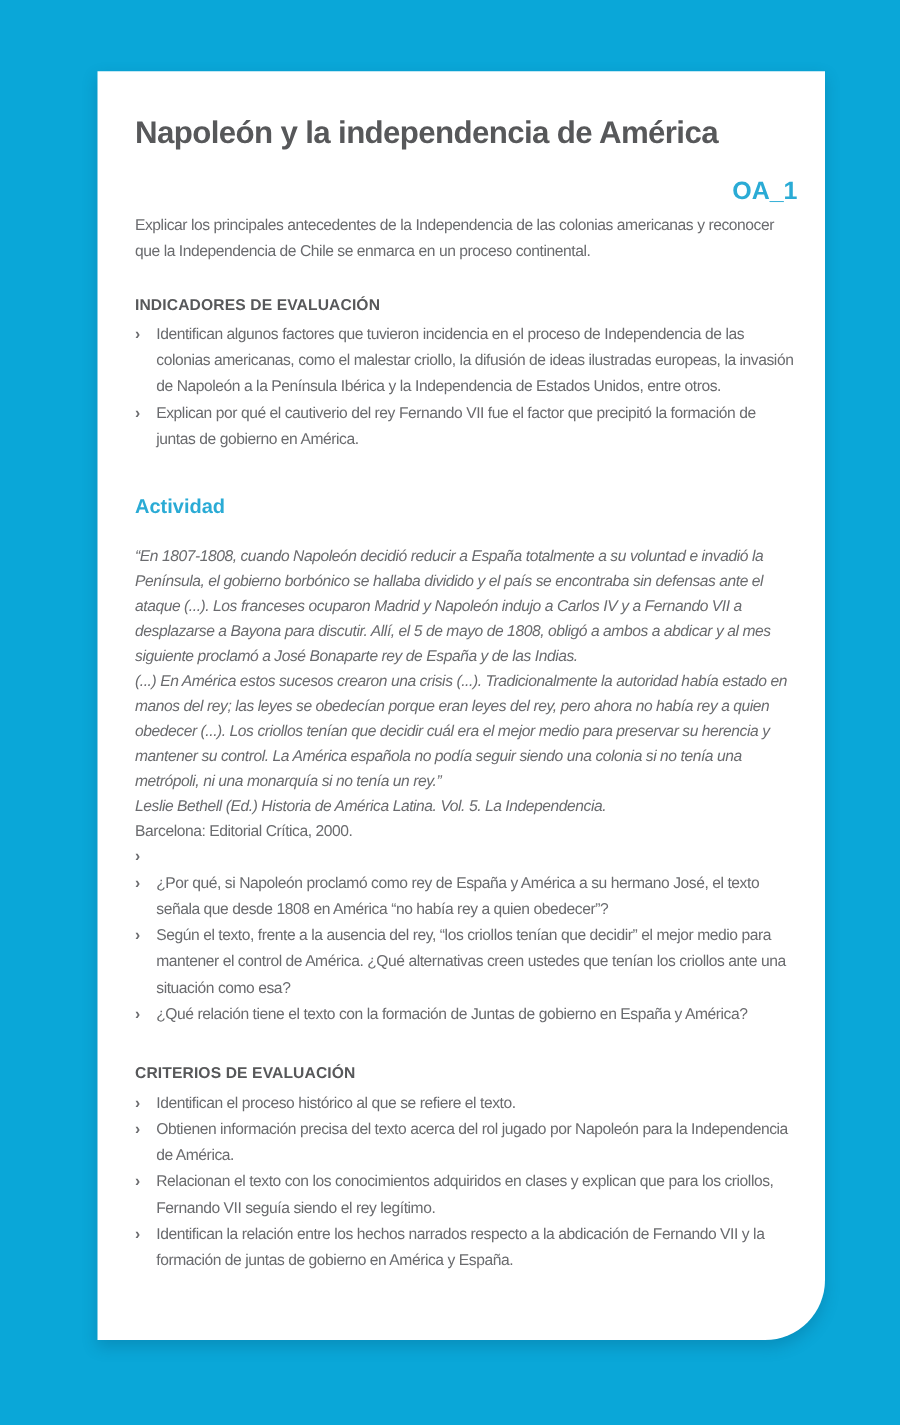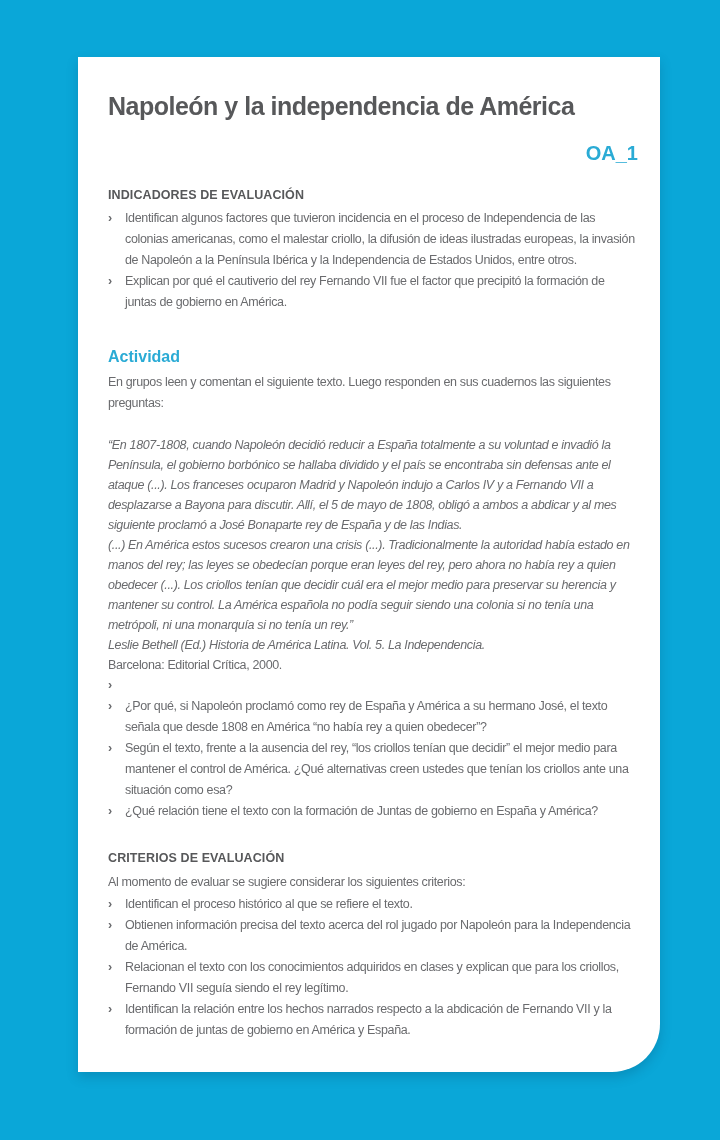--- a/index.html
+++ b/index.html
@@ -106,35 +106,35 @@
 </style>
 </head>
 <body>
 
 <div class="page">
   <div class="card">
 
     <h1 class="doc-title">Napoleón y la independencia de América</h1>
 
     <h2 class="oa-heading">OA_1</h2>
+    <p class="body-text">Explicar los principales antecedentes de la Independencia de las colonias americanas y reconocer que la Independencia de Chile se enmarca en un proceso continental.</p>
 
     <h3 class="section-heading">INDICADORES DE EVALUACIÓN</h3>
     <ul class="bullet-list">
       <li>
         <span class="bullet">›</span>
         <span>Identifican algunos factores que tuvieron incidencia en el proceso de Independencia de las colonias americanas, como el malestar criollo, la difusión de ideas ilustradas europeas, la invasión de Napoleón a la Península Ibérica y la Independencia de Estados Unidos, entre otros.</span>
       </li>
       <li>
         <span class="bullet">›</span>
         <span>Explican por qué el cautiverio del rey Fernando VII fue el factor que precipitó la formación de juntas de gobierno en América.</span>
       </li>
     </ul>
 
     <h2 class="activity-heading">Actividad</h2>
-    <p class="body-text">En grupos leen y comentan el siguiente texto. Luego responden en sus cuadernos las siguientes preguntas:</p>
 
     <blockquote class="quote-block">
       <p>“En 1807-1808, cuando Napoleón decidió reducir a España totalmente a su voluntad e invadió la Península, el gobierno borbónico se hallaba dividido y el país se encontraba sin defensas ante el ataque (...). Los franceses ocuparon Madrid y Napoleón indujo a Carlos IV y a Fernando VII a desplazarse a Bayona para discutir. Allí, el 5 de mayo de 1808, obligó a ambos a abdicar y al mes siguiente proclamó a José Bonaparte rey de España y de las Indias.</p>
       <p>(...) En América estos sucesos crearon una crisis (...). Tradicionalmente la autoridad había estado en manos del rey; las leyes se obedecían porque eran leyes del rey, pero ahora no había rey a quien obedecer (...). Los criollos tenían que decidir cuál era el mejor medio para preservar su herencia y mantener su control. La América española no podía seguir siendo una colonia si no tenía una metrópoli, ni una monarquía si no tenía un rey.”</p>
       <p class="quote-source">Leslie Bethell (Ed.) Historia de América Latina. Vol. 5. La Independencia.</p>
       <p class="quote-publisher">Barcelona: Editorial Crítica, 2000.</p>
     </blockquote>
 
     <ul class="bullet-list questions">
       <li>
@@ -148,21 +148,20 @@
         <span class="bullet">›</span>
         <span>Según el texto, frente a la ausencia del rey, “los criollos tenían que decidir” el mejor medio para mantener el control de América. ¿Qué alternativas creen ustedes que tenían los criollos ante una situación como esa?</span>
       </li>
       <li>
         <span class="bullet">›</span>
         <span>¿Qué relación tiene el texto con la formación de Juntas de gobierno en España y América?</span>
       </li>
     </ul>
 
     <h3 class="section-heading criterios-heading">CRITERIOS DE EVALUACIÓN</h3>
-    <p class="body-text crit-intro">Al momento de evaluar se sugiere considerar los siguientes criterios:</p>
     <ul class="bullet-list">
       <li>
         <span class="bullet">›</span>
         <span>Identifican el proceso histórico al que se refiere el texto.</span>
       </li>
       <li>
         <span class="bullet">›</span>
         <span>Obtienen información precisa del texto acerca del rol jugado por Napoleón para la Independencia de América.</span>
       </li>
       <li>

